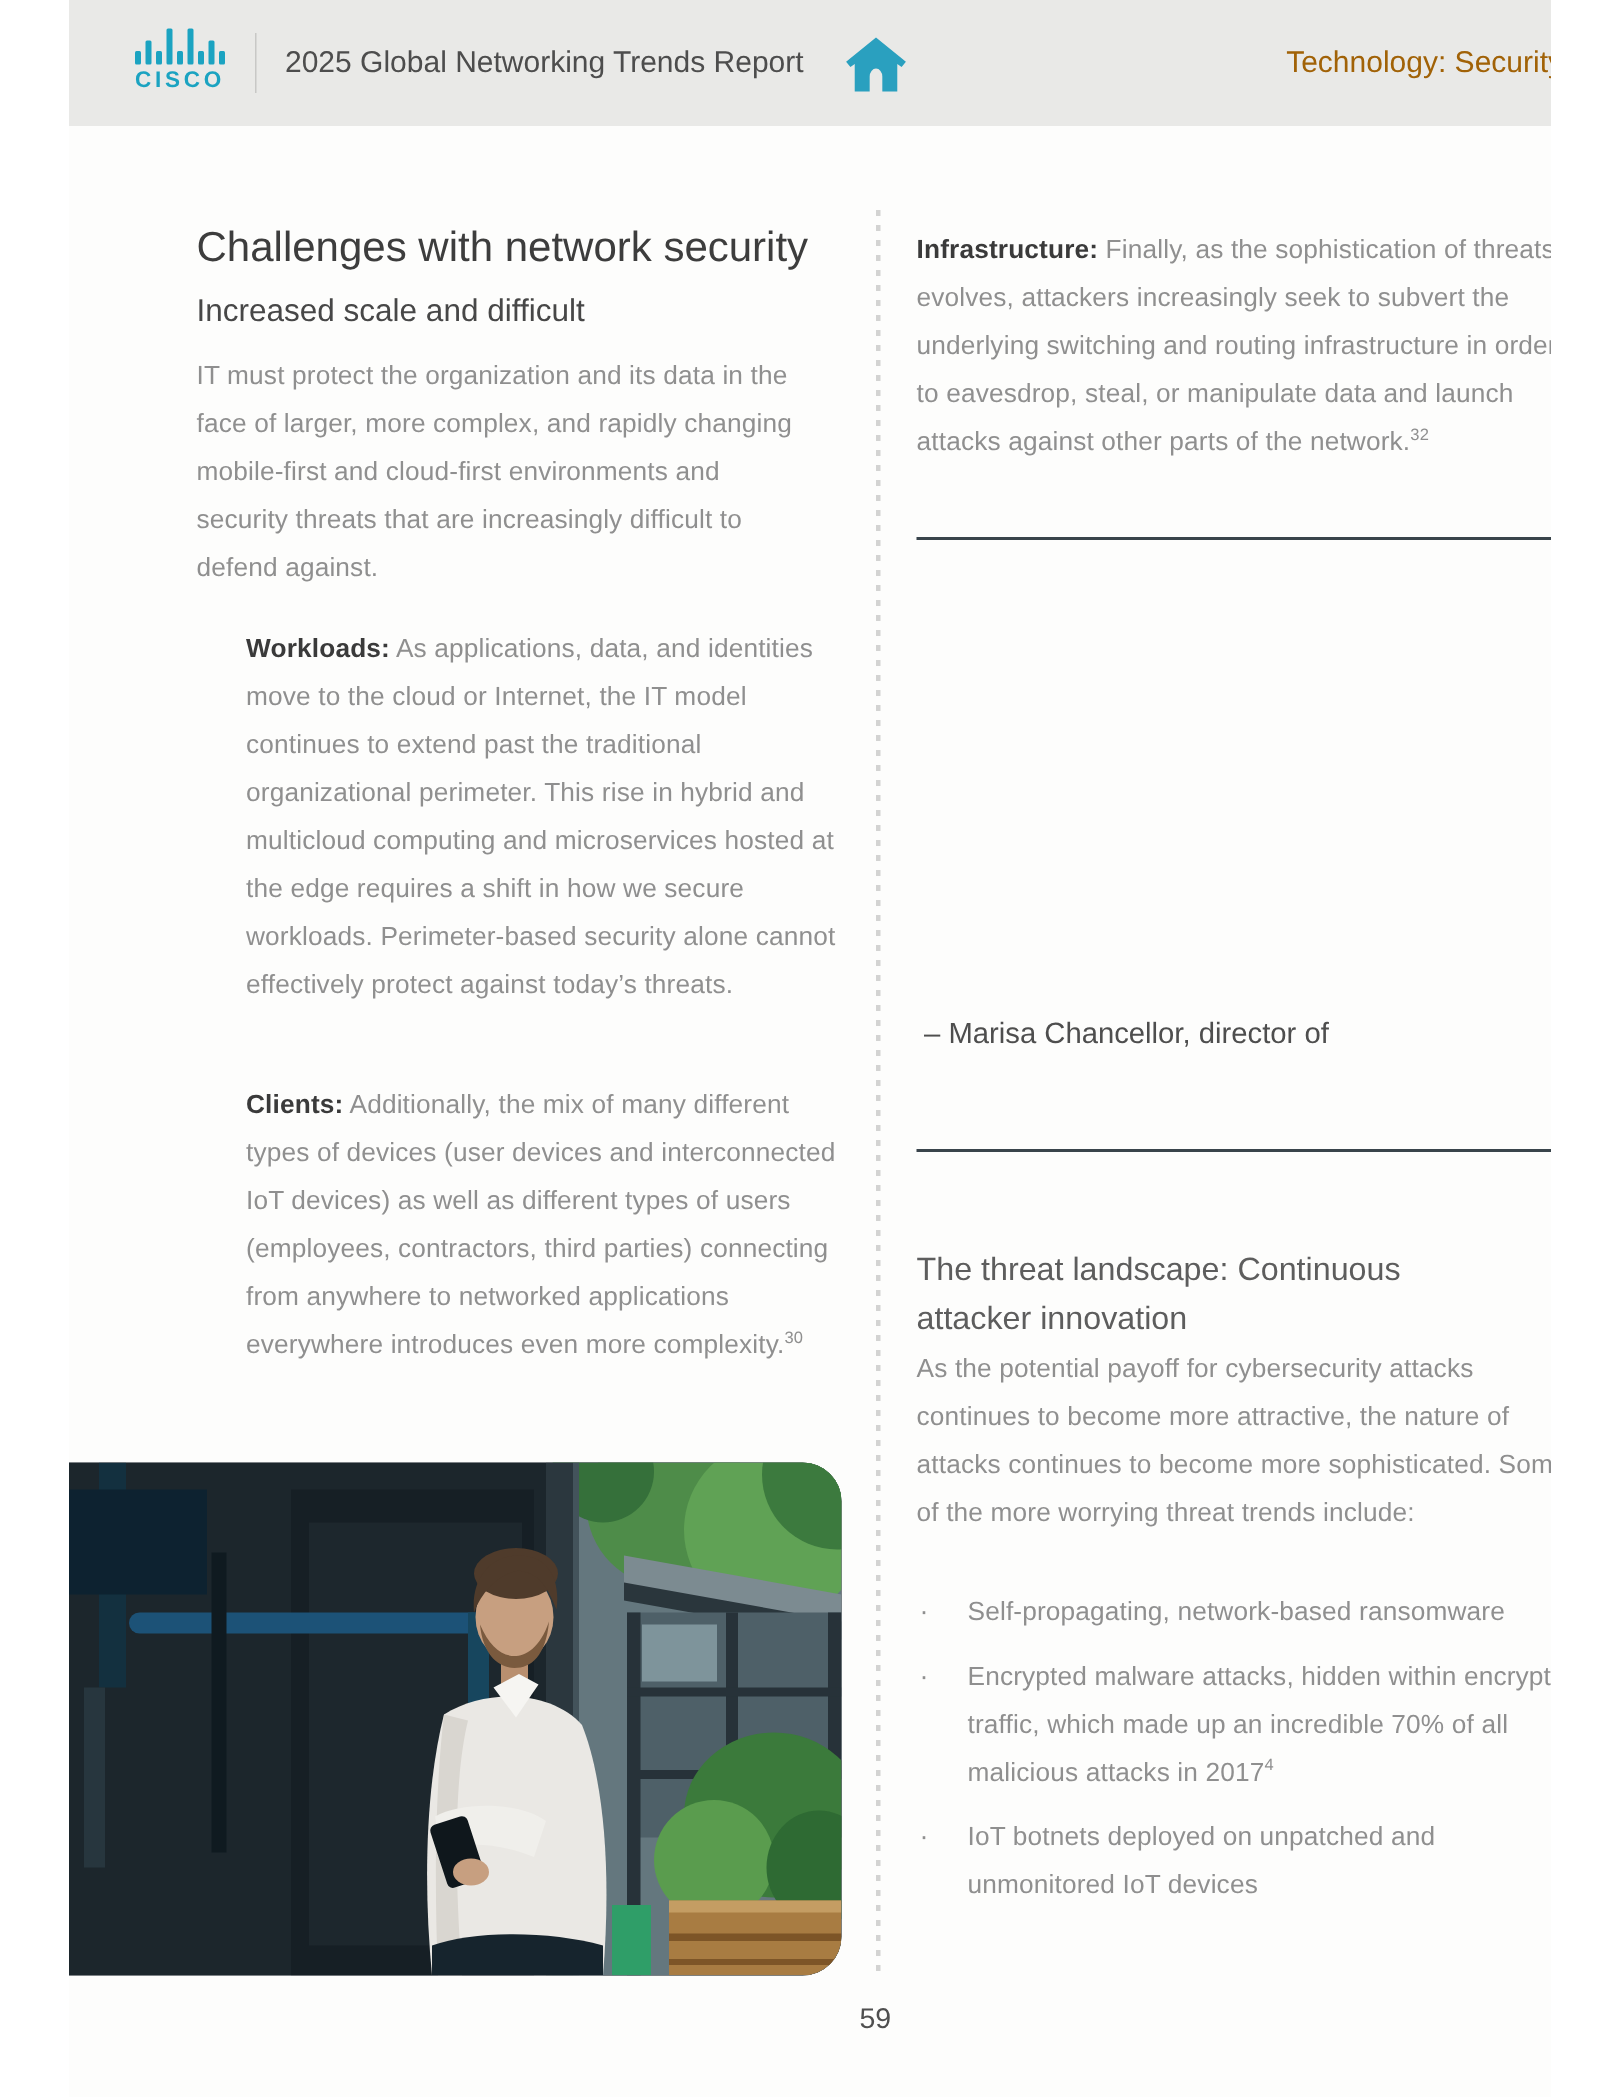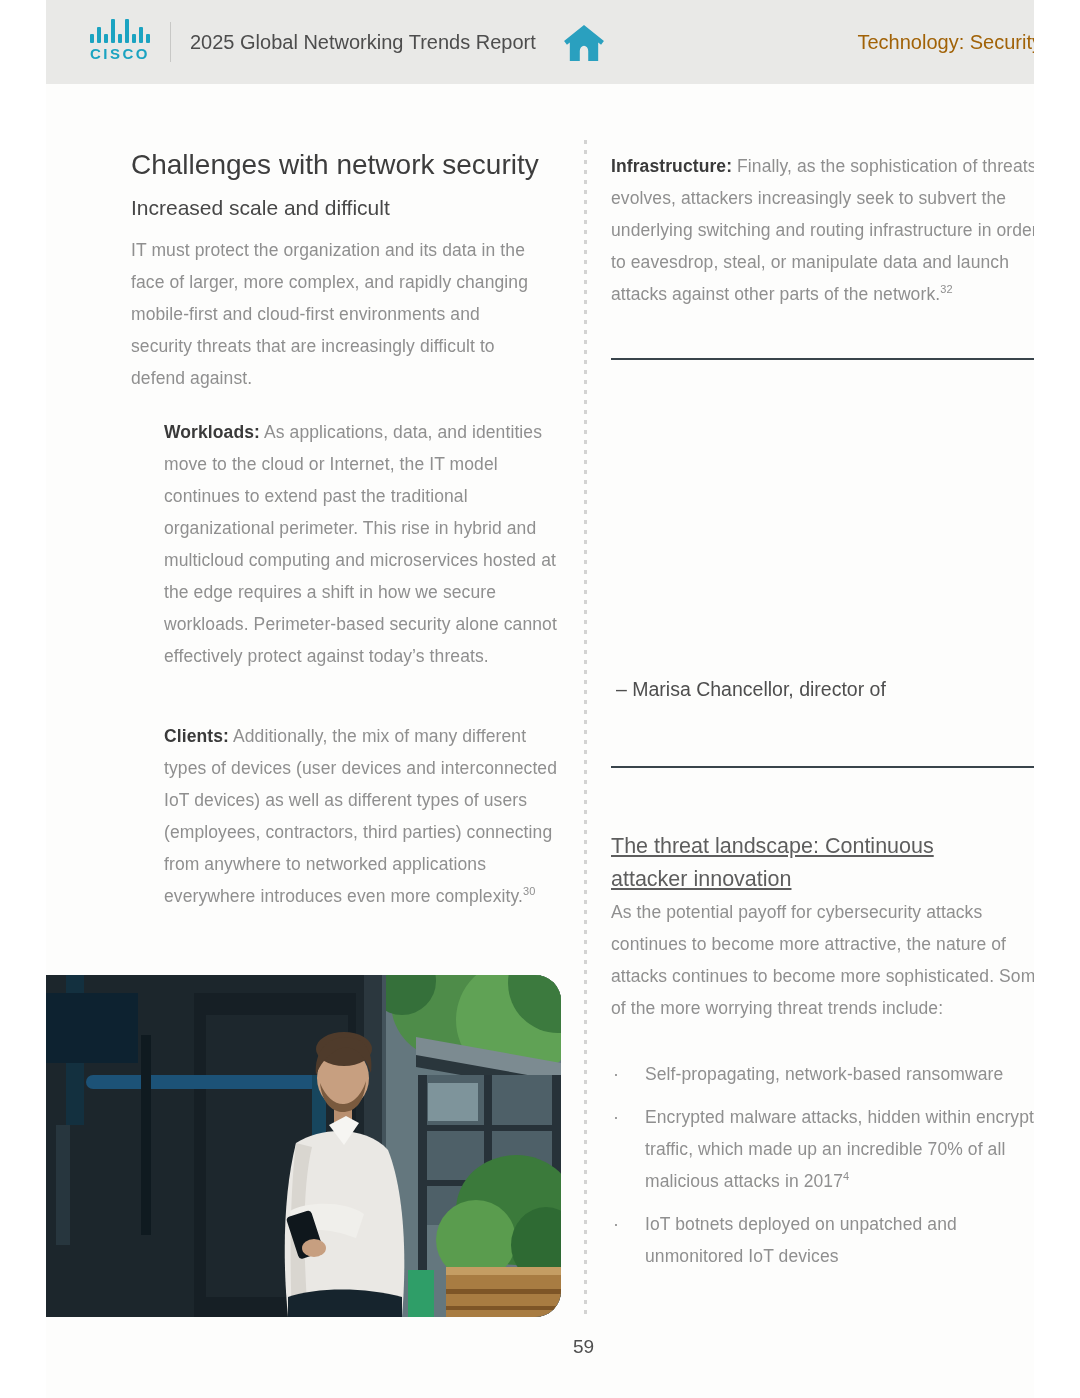--- a/index.html
+++ b/index.html
@@ -47,21 +47,21 @@
   .p-infra { position:absolute; left:565px; top:132px; width:440px; }
   .rule { position:absolute; left:565px; width:433px; height:2px; background:#39444b; }
   .rule-1 { top:358px; }
   .rule-2 { top:766px; }
   .quote { position:absolute; left:567px; top:382px; width:418px;
            font-size:24px; line-height:39px; color:#6e6e6e;
            padding-left:16px; text-indent:-16px; }
   .attribution { position:absolute; left:570px; top:676px; font-size:19.5px; line-height:27px; color:#4e4e4e; }
   .attribution .line2 { padding-left:22px; }
   .h3 { position:absolute; left:565px; top:808px; width:380px;
-        font-size:21.5px; line-height:33px; color:#5d5d5d; font-weight:normal;text-decoration:underline; }
+        font-size:21.5px; line-height:33px; color:#5d5d5d; font-weight:normal; }
   .threat-intro { position:absolute; left:565px; top:880px; width:442px;margin-top:16px; }
   .bullets { position:absolute; left:567px; top:1058px; width:445px; }
   .bullet { display:flex; margin-bottom:11px; }
   .bullet .dot { width:32px; flex:none; font-size:18px; line-height:32px; color:#8f8f8f; }
   .bullet .btext { flex:1; }
 
   
   .page-num { position:absolute; left:527px; top:1336px; font-size:19px; color:#4f4f4f; }
   .watermark { position:absolute; right:66px; top:1405px; font-size:28px; font-weight:bold;
                color:#2e2e2e; font-family:"DejaVu Sans", sans-serif; letter-spacing:1px; }

